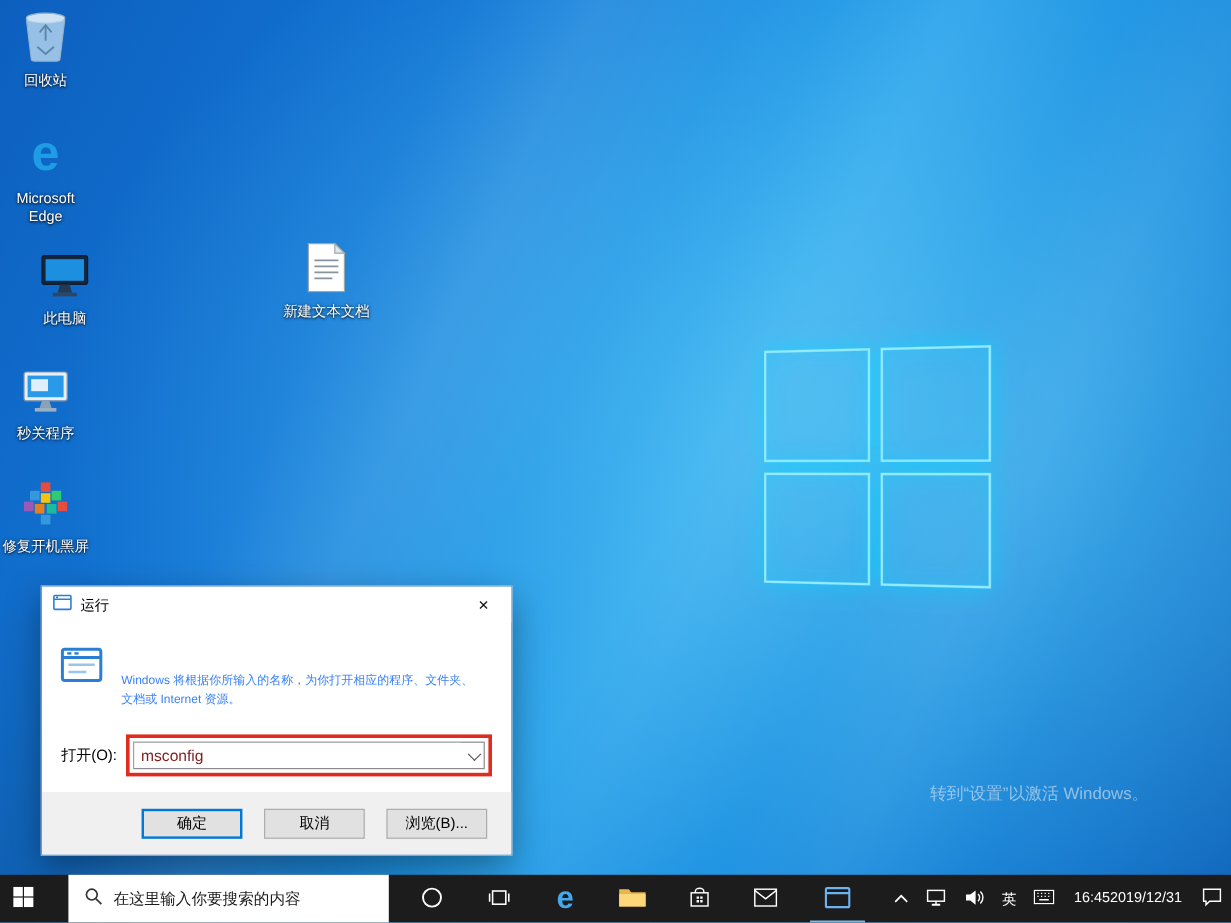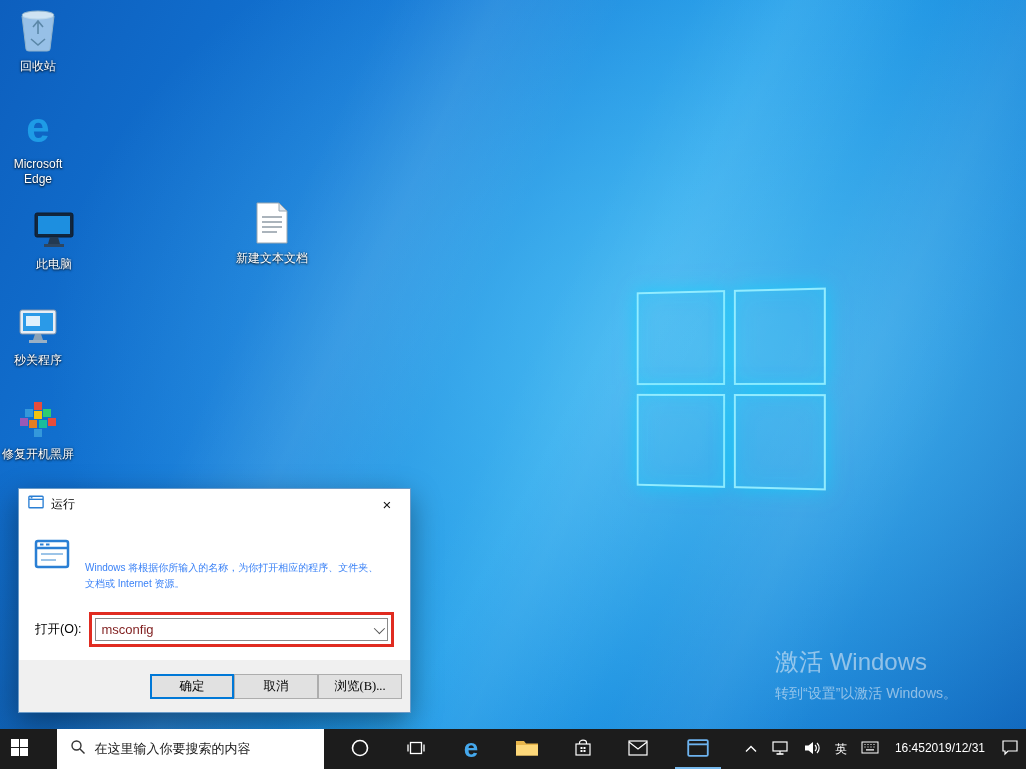--- a/index.html
+++ b/index.html
@@ -32,39 +32,39 @@
     align-items:center; gap:3px; cursor:default; }
   .dicon .lbl { color:#fff; font-size:12px; text-align:center; line-height:1.25;
     text-shadow:0 1px 2px rgba(0,0,0,.85), 0 0 3px rgba(0,0,0,.5); }
 
   
   .activation { position:absolute; left:775px; top:646px; color:rgba(238,243,248,.55); }
   .activation .l1 { font-size:24px; font-weight:400; }
   .activation .l2 { font-size:14px; margin-top:7px;text-align:right; }
 
   
-  .run-dialog { position:absolute; left:18px; top:488px; width:393px; height:225px;
+  .run-dialog { position:absolute; left:34px; top:488px; width:393px; height:225px;
     background:#fff; border:1px solid #6b9bc8; box-shadow:0 10px 28px rgba(0,0,0,.38); z-index:5; }
   .dlg-titlebar { height:30px; display:flex; align-items:center; padding-left:9px; background:#fff; }
   .dlg-title { font-size:12px; color:#000; margin-left:7px; }
   .dlg-close { margin-left:auto; width:46px; height:29px; border:0; background:transparent;
     font-size:15px; color:#111; cursor:pointer; font-family:inherit; }
   .dlg-content { display:flex; padding:17px 14px 0 15px; }
   .dlg-runicon { flex:0 0 36px; margin-right:15px; }
   .dlg-desc { font-size:10px; color:#3b82f6; width:302px; line-height:1.6;margin-top:24px; }
   .open-row { display:flex; align-items:center; margin-top:20px; padding:0 16px 0 16px; }
   .open-label { font-size:12.5px; color:#000; margin-right:7px; white-space:nowrap; }
   .red-annotation { flex:1; border:3px solid #e02b20; padding:3px; }
   .combo { display:flex; height:23px; border:1px solid #8a8a8a; background:#fff; }
   .combo input { flex:1; border:0; outline:0; padding:0 6px; font-size:13px; font-family:inherit; color:#7f1d1d; }
   .combo-arrow { width:19px; display:flex; align-items:center; justify-content:center; cursor:pointer; }
   .combo-arrow::before { content:""; width:7px; height:7px; border-right:1.5px solid #555;
     border-bottom:1.5px solid #555; transform:rotate(45deg) translateY(-2px); }
   .dlg-footer { position:absolute; left:0; right:0; bottom:0; height:52px; background:#f0f0f0;
-    display:flex; align-items:center; justify-content:flex-end; gap:0; padding-right:8px;font-family:Liberation Serif, serif; }
+    display:flex; align-items:center; justify-content:flex-end; gap:18px; padding-right:20px; }
   .btn { width:84px; height:25px; background:#e1e1e1; border:1px solid #adadad;
     font-size:12.5px; font-family:inherit; color:#000; cursor:pointer; }
   .btn.default { border:2px solid #0078d7; }
 
   
   .taskbar { position:absolute; left:0; bottom:0; width:1026px; height:40px; background:#1c1c1c;
     display:flex; align-items:stretch; z-index:10;gap:17px; }
   .taskbar button { background:transparent; border:0; cursor:pointer; font-family:inherit; }
   .tb-start { width:48px; display:flex; align-items:center; justify-content:center; }
   .tb-search { width:322px; background:#fff; display:flex; align-items:center; gap:9px;
@@ -163,21 +163,20 @@
         <rect x="11" y="20" width="8" height="8" fill="#e67e22"></rect>
         <rect x="21" y="20" width="8" height="8" fill="#1abc9c"></rect>
         <rect x="30" y="18" width="8" height="8" fill="#e74c3c"></rect>
         <rect x="16" y="29" width="8" height="8" fill="#3498db"></rect>
       </svg>
     </span>
     <span class="lbl">修复开机黑屏</span>
   </div>
 
   <div class="activation">
-    <div class="l1">激活 Windows</div>
     <div class="l2">转到“设置”以激活 Windows。</div>
   </div>
 
   <div class="run-dialog">
     <div class="dlg-titlebar">
       <span>
         <svg width="16" height="16" viewBox="0 0 36 36">
           <rect x="2" y="5" width="32" height="26" rx="2" fill="none" stroke="#2a7fd4" stroke-width="3"></rect>
           <line x1="2" y1="12" x2="34" y2="12" stroke="#2a7fd4" stroke-width="3"></line>
           <rect x="6" y="7" width="4" height="3" fill="#2a7fd4"></rect>

